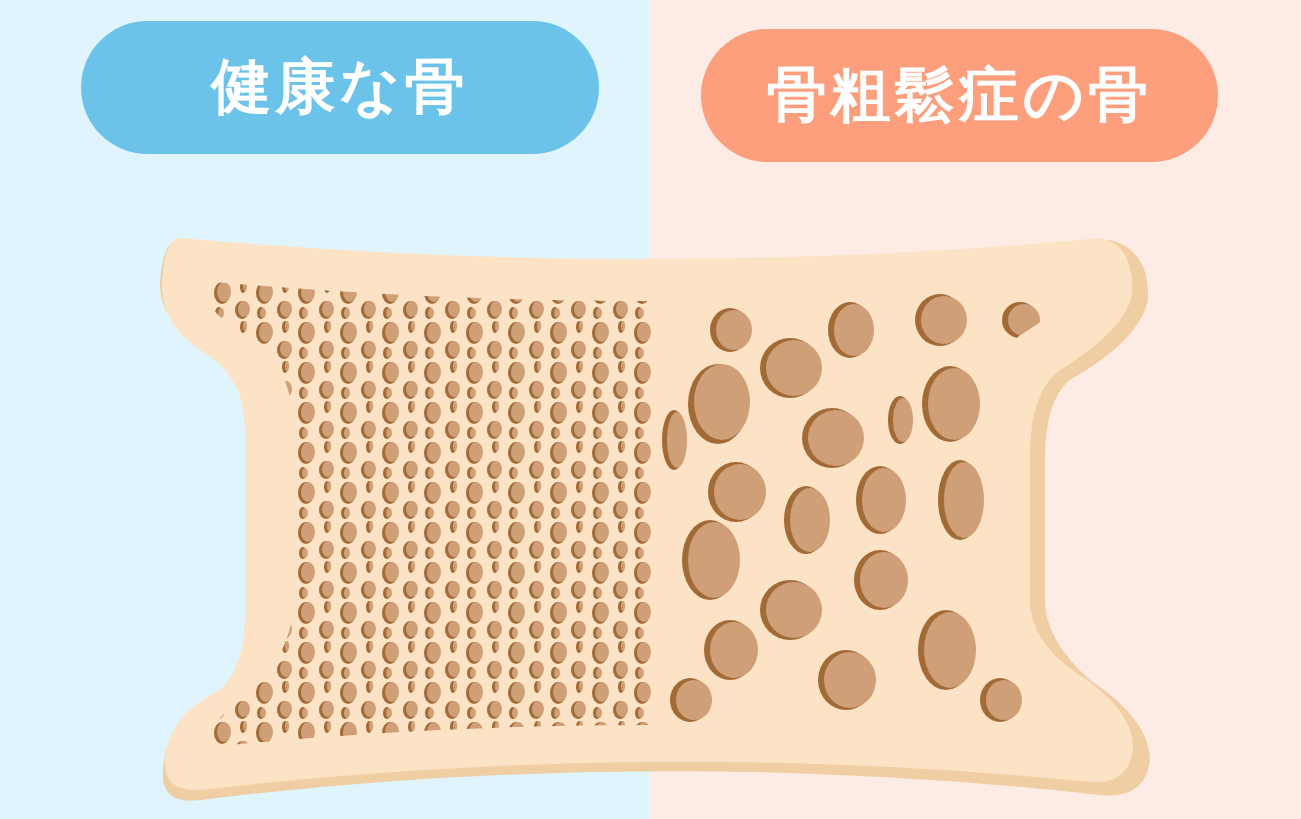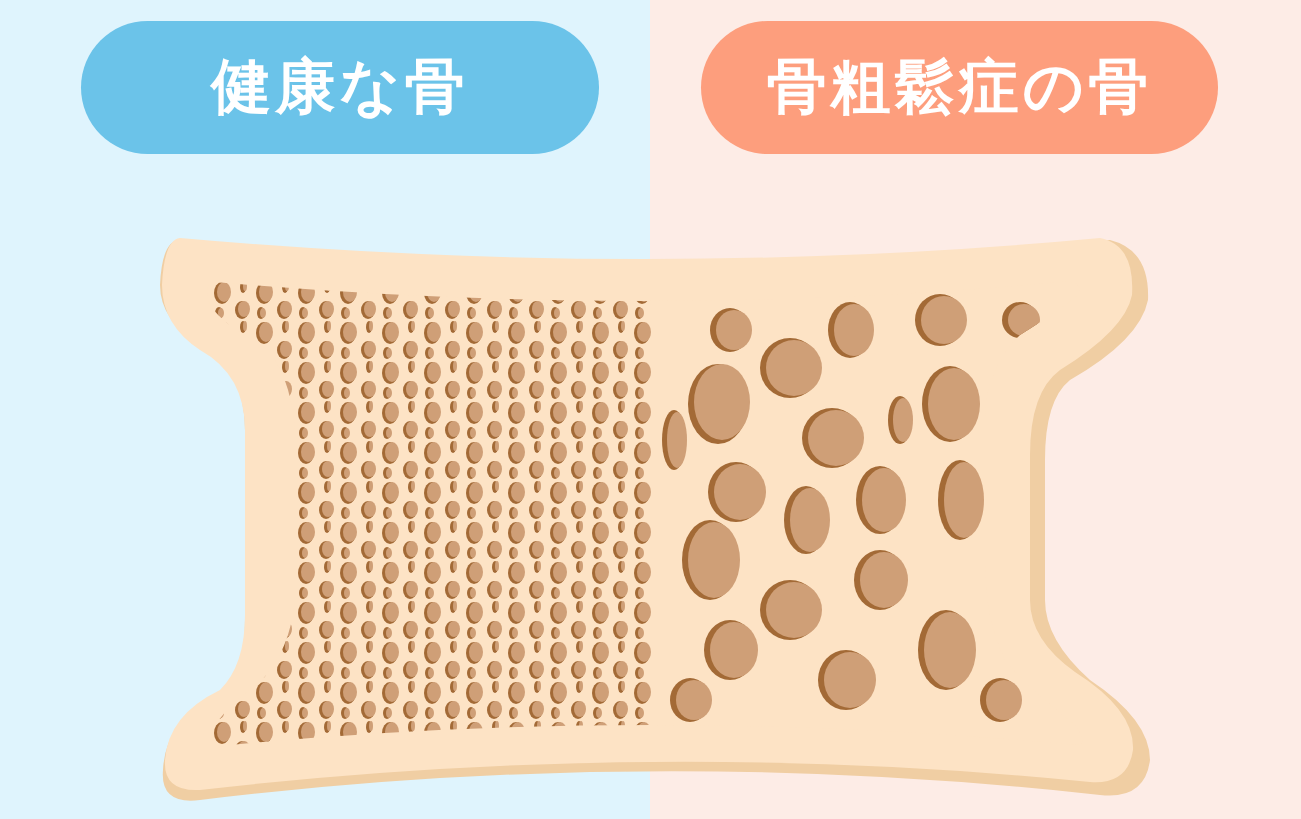--- a/index.html
+++ b/index.html
@@ -1,21 +1,21 @@
 <!DOCTYPE html>
 <html><head>
 <meta charset="utf-8">
 <style>
   html, body { margin:0; padding:0; }
   body { width:1301px; height:819px; position:relative; overflow:hidden; font-family:"DejaVu Sans", sans-serif; }
   .bg-left { position:absolute; left:0; top:0; width:650px; height:819px; }
   .bg-right { position:absolute; left:650px; top:0; width:651px; height:819px; }
   .pill { position:absolute; top:21px; height:133px; border-radius:67px; display:flex; align-items:center; justify-content:center; color:#fff; font-weight:bold; font-size:60px; letter-spacing:4px; }
   .pill-left { left:81px; width:518px; }
-  .pill-right { left:701px; width:517px; }
+  .pill-right { left:701px; width:517px;margin-top:8px; }
   svg.bone { position:absolute; left:0; top:0; }
 </style>
 </head>
 <body>
 
 <div class="bg-left" style="background:#dff4fd"></div>
 <div class="bg-right" style="background:#fdece6"></div>
 
 <div class="pill pill-left" style="background:#6bc3e9">
   <span>健康な骨</span>

